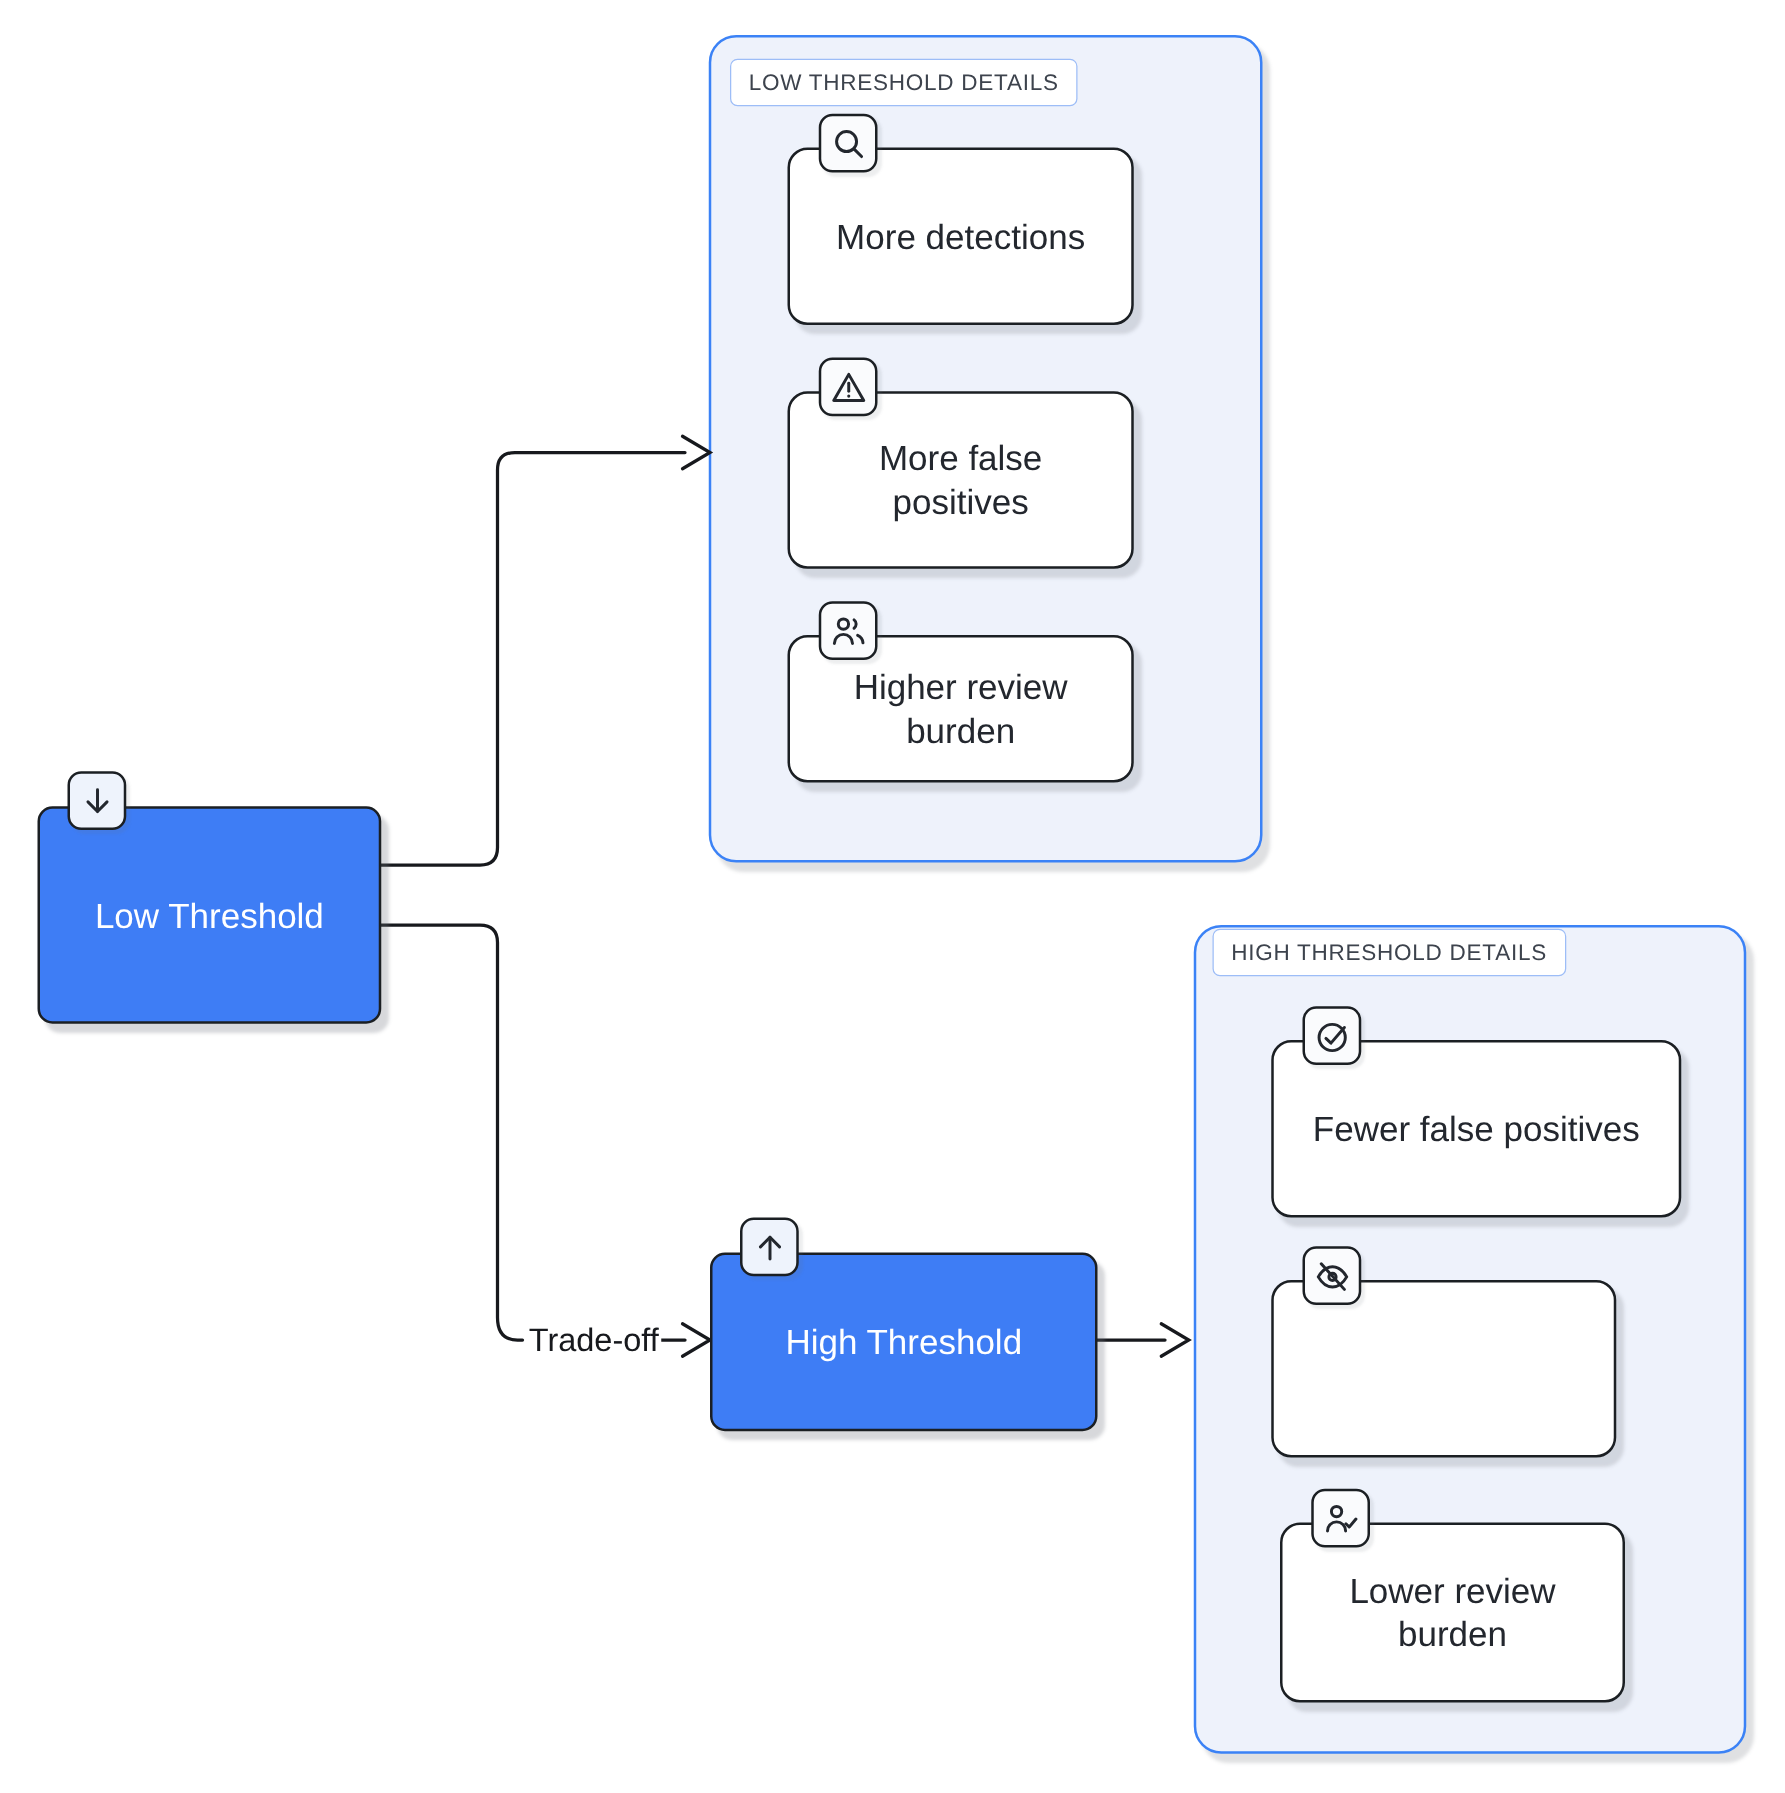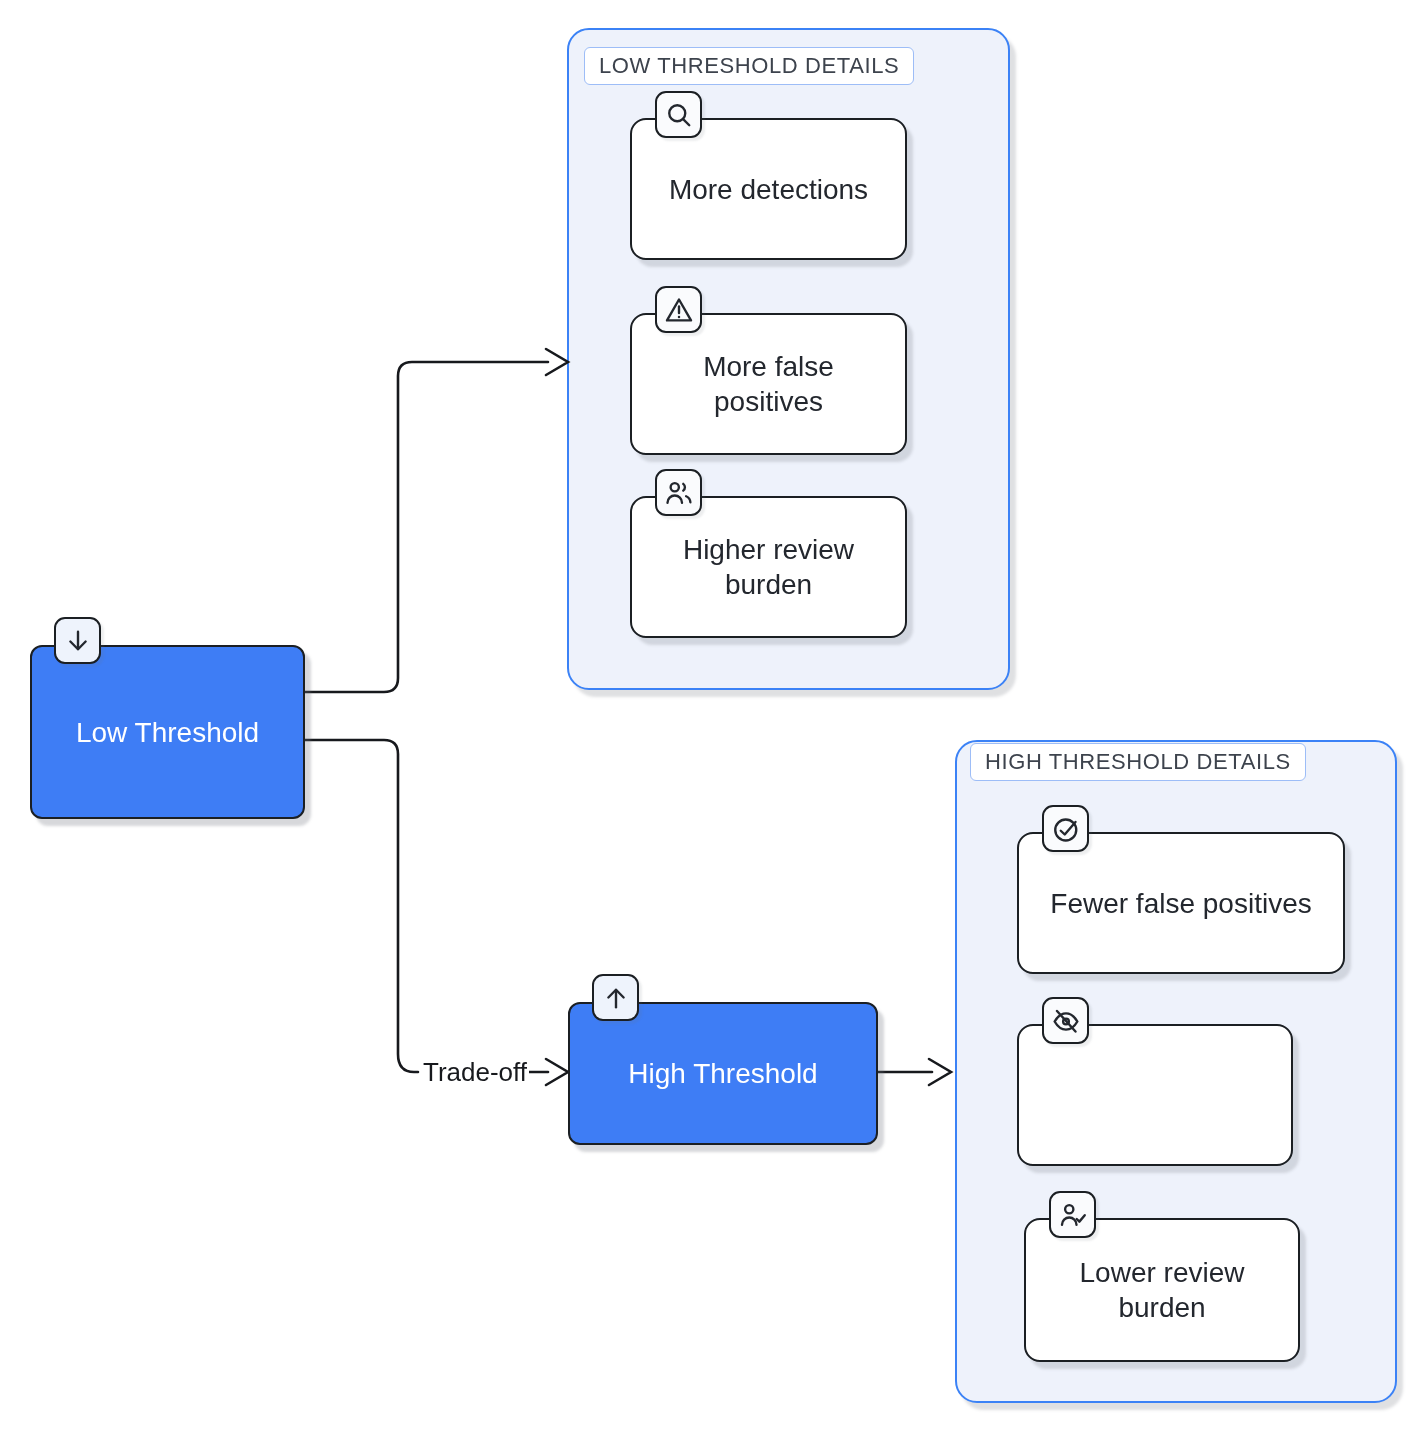--- a/index.html
+++ b/index.html
@@ -52,21 +52,21 @@
   }
   .group-title{
     position:absolute;
     height:38px;
     line-height:36px;
     padding:0 14px;
     background:#ffffff;
     border:1.5px solid var(--title-border);
     border-radius:6px;
     color:var(--title-text);
-    font-size:22px;
+    font-size:18px;
     letter-spacing:0.6px;
     white-space:nowrap;
   }
   .node{
     position:absolute;
     border:2.6px solid var(--node-border);
     display:flex;
     align-items:center;
     justify-content:center;
     text-align:center;
@@ -159,21 +159,21 @@
     <span class="badge">
       <svg viewBox="0 0 24 24">
         <path d="M12 3.6 L21.6 20.3 H2.4 Z"></path>
         <line x1="12" y1="9.2" x2="12" y2="14.4"></line>
         <circle cx="12" cy="17.5" r="1.0" fill="#23272e" stroke="none"></circle>
       </svg>
     </span>
     <span class="node-label">More false positives</span>
   </div>
 
-  <div class="node item" style="left:630px; top:496px; width:277px; height:142px;align-items:center;">
+  <div class="node item" style="left:630px; top:508px; width:277px; height:118px;align-items:center;">
     <span class="badge">
       <svg viewBox="0 0 24 24">
         <circle cx="8.6" cy="7.4" r="3.3"></circle>
         <path d="M2.8 19.8 a5.8 5.8 0 0 1 11.6 0"></path>
         <path d="M15.4 4.7 a3.4 3.4 0 0 1 0 5.4"></path>
         <path d="M17.7 14.6 a5.6 5.6 0 0 1 3.4 4.8"></path>
       </svg>
     </span>
     <span class="node-label">Higher review burden</span>
   </div>

